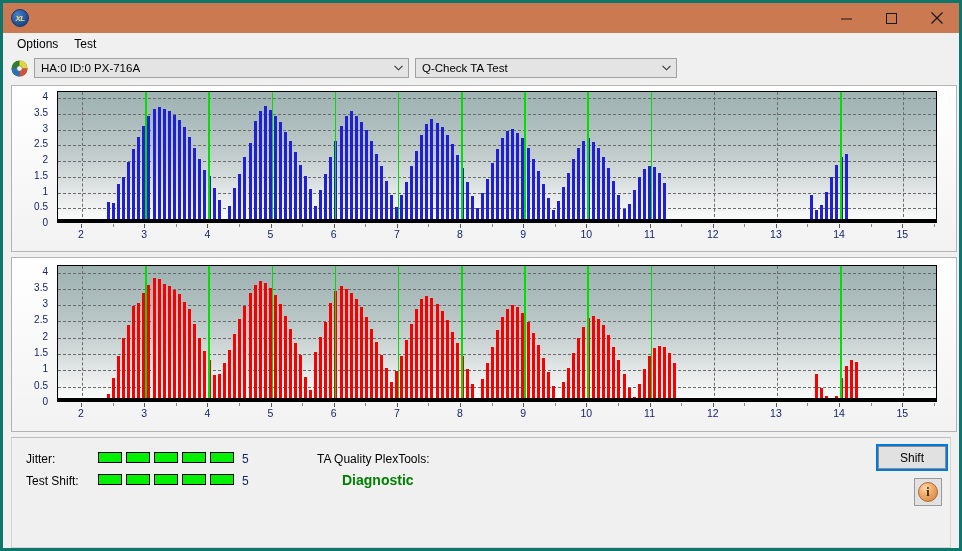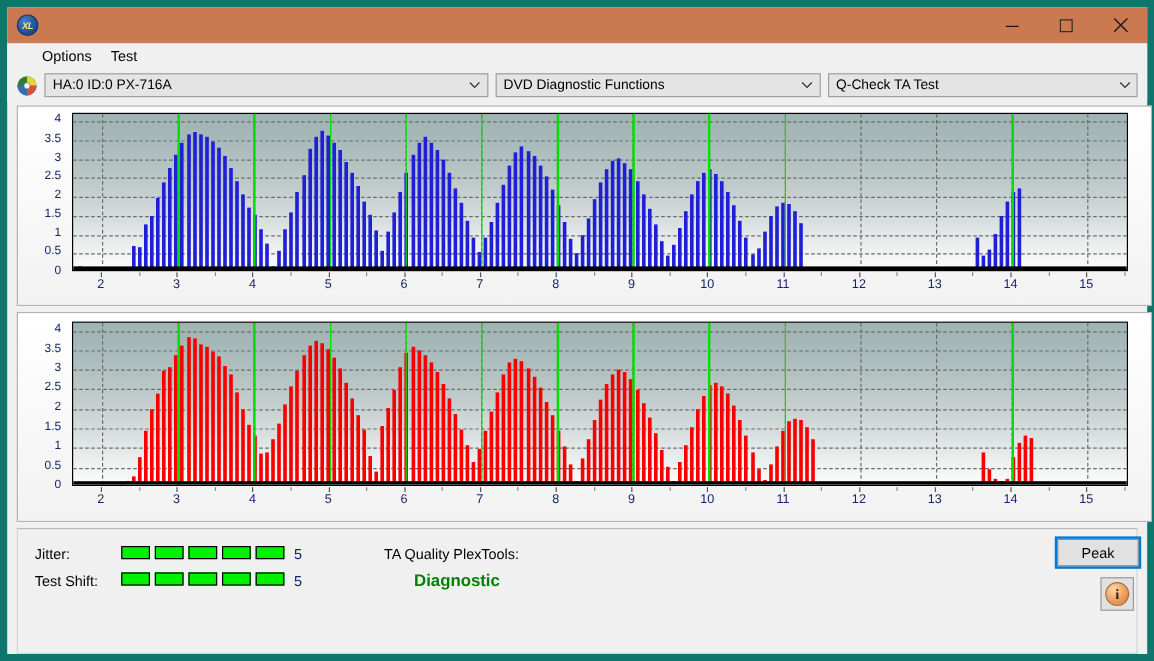--- a/index.html
+++ b/index.html
@@ -10,21 +10,21 @@
   body {
     width: 962px;
     height: 551px;
     font-family: "Liberation Sans", sans-serif;
     overflow: hidden;
   }
   .window {
     width: 962px;
     height: 551px;
     box-sizing: border-box;
-    border: 6px solid #0f766e;
+    border: 3px solid #0f766e;
     background: #f0f0f0;
     display: flex;
     flex-direction: column;
     position: relative;
   }
   
   .titlebar {
     height: 30px;
     background: #cb7950;
     display: flex;
@@ -68,21 +68,21 @@
     justify-content: center;
   }
   .win-btn svg { display:block; }
   
   .menubar {
     height: 21px;
     background: #f0f0f0;
     display: flex;
     align-items: center;
     flex: 0 0 auto;
-    padding-left: 21px;
+    padding-left: 6px;
   }
   .menu-item {
     font-size: 12px;
     color: #000;
     padding: 2px 8px;
     white-space: nowrap;
   }
   
   .toolbar {
     height: 28px;
@@ -362,28 +362,20 @@
   <div class="toolbar">
     <svg class="drive-icon" viewBox="0 0 17 17">
       <circle cx="8.5" cy="8.5" r="8" fill="#2f7d32"></circle>
       <path d="M8.5 0.5 A8 8 0 0 1 16.5 8.5 L8.5 8.5 Z" fill="#e8d33a"></path>
       <path d="M16.5 8.5 A8 8 0 0 1 8.5 16.5 L8.5 8.5 Z" fill="#d94f3d"></path>
       <path d="M8.5 16.5 A8 8 0 0 1 0.5 8.5 L8.5 8.5 Z" fill="#2f6fb5"></path>
       <circle cx="8.5" cy="8.5" r="2.6" fill="#f2f2f2" stroke="#777" stroke-width="0.6"></circle>
     </svg>
     <div class="combo combo-1">
       <span>HA:0 ID:0  PX-716A</span>
-      <span class="chev">
-        <svg width="9" height="6" viewBox="0 0 9 6">
-            <path d="M0.5 0.8 L4.5 4.8 L8.5 0.8" fill="none" stroke="#333" stroke-width="1.1"></path>
-          </svg>
-      </span>
-    </div>
-    <div class="combo combo-2">
-      <span>DVD Diagnostic Functions</span>
       <span class="chev">
         <svg width="9" height="6" viewBox="0 0 9 6">
             <path d="M0.5 0.8 L4.5 4.8 L8.5 0.8" fill="none" stroke="#333" stroke-width="1.1"></path>
           </svg>
       </span>
     </div>
     <div class="combo combo-3">
       <span>Q-Check TA Test</span>
       <span class="chev">
         <svg width="9" height="6" viewBox="0 0 9 6">
@@ -847,20 +839,20 @@
           <span class="seg"></span>
           <span class="seg"></span>
           <span class="seg"></span>
         </span>
       <span class="metric-value">5</span>
     </div>
 
     <div class="ta-label" style="left:305px; top:14px;">TA Quality PlexTools:</div>
     <div class="ta-value" style="left:330px; top:34px;">Diagnostic</div>
 
-    <div class="start-btn" style="left:866px; top:8px;">Peak</div>
+    <div class="start-btn" style="left:866px; top:8px;">Shift</div>
     <div class="info-btn" style="left:902px; top:40px;">
       <span class="info-circle">i</span>
     </div>
   </div>
 
 
 </div>
 
 </body></html>

